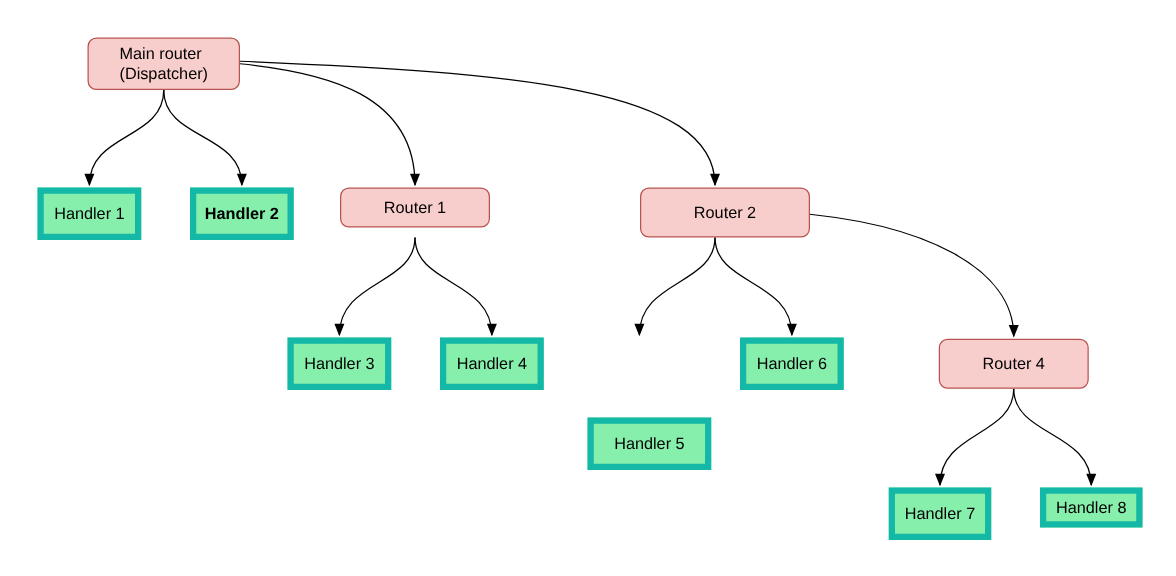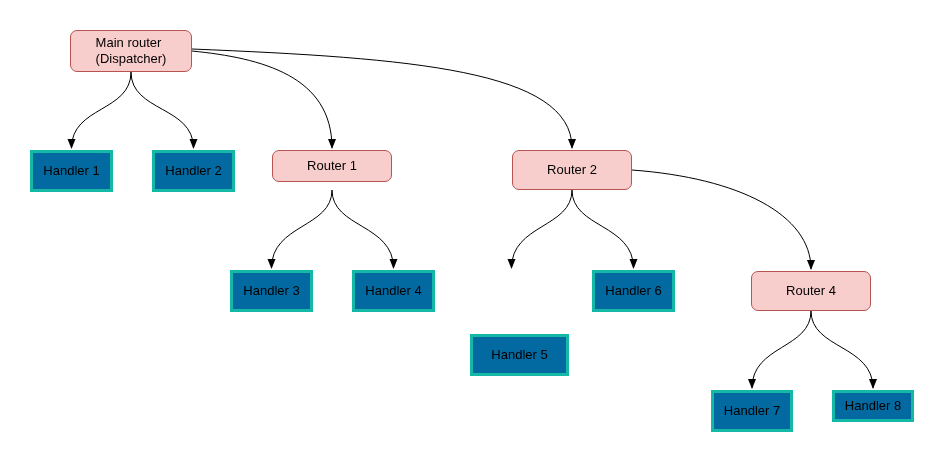--- a/index.html
+++ b/index.html
@@ -34,29 +34,29 @@
     color: #000000;
     text-align: left;
     white-space: pre-line;
   }
   .router {
     background: #f8cecc;
     border: 1px solid #b85450;
     border-radius: 7px;
   }
   .handler {
-    background: #0369a1;
-    border: 3px solid #14b8a6;
+    background: #86efac;
+    border: 5px solid #14b8a6;
     border-radius: 0;
   }
   .n-main { left: 70px;  top: 30px;  width: 122px; height: 42px; }
   .n-h1   { left: 30px;  top: 150px; width: 83px;  height: 42px; }
-  .n-h2   { left: 152px; top: 150px; width: 83px;  height: 42px; }
+  .n-h2   { left: 152px; top: 150px; width: 83px;  height: 42px; font-weight: bold; }
   .n-r1   { left: 272px; top: 150px; width: 120px; height: 32px; }
-  .n-r2   { left: 512px; top: 150px; width: 120px; height: 40px; }
+  .n-r2   { left: 512px; top: 150px; width: 136px; height: 40px; }
   .n-h3   { left: 230px; top: 270px; width: 83px;  height: 42px; }
   .n-h4   { left: 352px; top: 270px; width: 83px;  height: 42px; }
   .n-h5   { left: 470px; top: 286px; width: 99px;  height: 42px; margin-top: 48px; }
   .n-h6   { left: 592px; top: 270px; width: 83px;  height: 42px; }
   .n-r3   { left: 751px; top: 271px; width: 120px; height: 40px; }
   .n-h7   { left: 711px; top: 390px; width: 82px;  height: 42px; }
   .n-h8   { left: 832px; top: 390px; width: 82px;  height: 32px; }
   .edge {
     fill: none;
     stroke: #000000;

